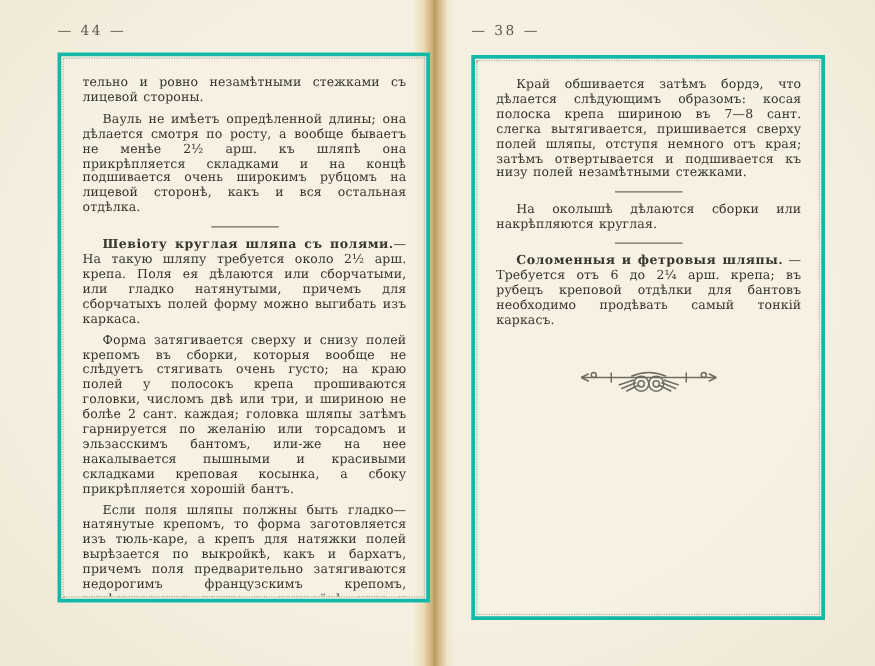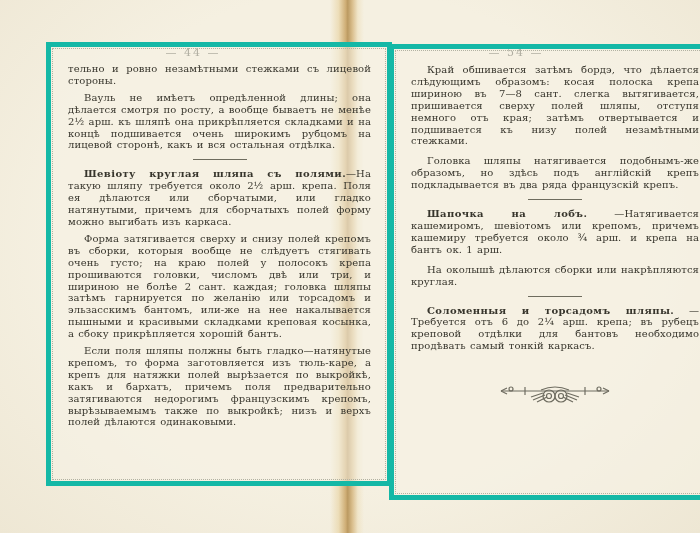--- a/index.html
+++ b/index.html
@@ -28,28 +28,26 @@
       rgba(231,209,158,.6) 25%,
       #cfae76 46%,
       #bb9a62 52%,
       #dabf8e 66%,
       rgba(236,220,180,.5) 82%,
       rgba(236,220,180,0) 100%);
   }
   .page-number {
     position: absolute; top: 18px; height: 14px;
     font-size: 11px; letter-spacing: 2px; color: #5c5a4e;
-    text-align: center;
-    margin-top: 28px;
+    text-align: left;
   }
   .page-frame {
     position: absolute;
-    border: 5px solid #14b8a6;
+    border: 3px solid #14b8a6;
     background: rgba(246,242,229,.55);
-    padding-left: 44px;
   }
   .frame-inner {
     position: absolute; left: 1px; top: 1px; right: 1px; bottom: 1px;
     border: 1px dotted #b2b2a2;
     overflow: hidden;
   }
   .text-col {
     position: absolute; left: 0; top: 0; right: 0; bottom: 0;
     padding: 13px 14px 0 15px;
     text-align: justify;
@@ -71,45 +69,43 @@
   .lp .text-col { padding-top: 14px; }
   .rp .text-col p { margin-bottom: 8px; }
 </style>
 </head>
 <body>
 
 <div class="gutter"></div>
 
 <div class="page-number" style="left:46px; width:294px;">— 44 —</div>
 
-<div class="page-number" style="left:377px; width:278px;">— 54 —</div>
+<div class="page-number" style="left:377px; width:278px;">— 38 —</div>
 
 <div class="page-frame lp" style="left:46px; top:42px; width:292px; height:434px;">
   <div class="frame-inner">
     <div class="text-col">
       <p>тельно и ровно незамѣтными стежками съ лицевой стороны.</p>
       <p class="ind">Вауль не имѣетъ опредѣленной длины; она дѣлается смотря по росту, а вообще бываетъ не менѣе 2½ арш. къ шляпѣ она прикрѣпляется складками и на концѣ подшивается очень широкимъ рубцомъ на лицевой сторонѣ, какъ и вся остальная отдѣлка.</p>
       <div class="divider"></div>
       <p class="ind"><span class="head">Шевіоту круглая шляпа съ полями.</span><span>—На такую шляпу требуется около 2½ арш. крепа. Поля ея дѣлаются или сборчатыми, или гладко натянутыми, причемъ для сборчатыхъ полей форму можно выгибать изъ каркаса.</span></p>
       <p class="ind">Форма затягивается сверху и снизу полей крепомъ въ сборки, которыя вообще не слѣдуетъ стягивать очень густо; на краю полей у полосокъ крепа прошиваются головки, числомъ двѣ или три, и шириною не болѣе 2 сант. каждая; головка шляпы затѣмъ гарнируется по желанію или торсадомъ и эльзасскимъ бантомъ, или-же на нее накалывается пышными и красивыми складками креповая косынка, а сбоку прикрѣпляется хорошій бантъ.</p>
       <p class="ind">Если поля шляпы полжны быть гладко—натянутые крепомъ, то форма заготовляется изъ тюль-каре, а крепъ для натяжки полей вырѣзается по выкройкѣ, какъ и бархатъ, причемъ поля предварительно затягиваются недорогимъ французскимъ крепомъ, вырѣзываемымъ также по выкройкѣ; низъ и верхъ полей дѣлаются одинаковыми.</p>
     </div>
   </div>
 </div>
 
-<div class="page-frame rp" style="left:389px; top:44px; width:277px; height:446px;">
+<div class="page-frame rp" style="left:377px; top:44px; width:277px; height:446px;">
   <div class="frame-inner">
     <div class="text-col">
       <p class="ind">Край обшивается затѣмъ бордэ, что дѣлается слѣдующимъ образомъ: косая полоска крепа шириною въ 7—8 сант. слегка вытягивается, пришивается сверху полей шляпы, отступя немного отъ края; затѣмъ отвертывается и подшивается къ низу полей незамѣтными стежками.</p>
-      <p class="ind">Головка шляпы натягивается подобнымъ-же образомъ, но здѣсь подъ англійскій крепъ подкладывается въ два ряда французскій крепъ.</p>
       <div class="divider"></div>
-      <p class="ind"><span class="head">Шапочка на лобъ.</span><span> —Натягивается кашемиромъ, шевіотомъ или крепомъ, причемъ кашемиру требуется около ¾ арш. и крепа на бантъ ок. 1 арш.</span></p>
       <p class="ind">На околышѣ дѣлаются сборки или накрѣпляются круглая.</p>
       <div class="divider"></div>
-      <p class="ind"><span class="head">Соломенныя и торсадомъ шляпы.</span><span> — Требуется отъ 6 до 2¼ арш. крепа; въ рубецъ креповой отдѣлки для бантовъ необходимо продѣвать самый тонкій каркасъ.</span></p>
+      <p class="ind"><span class="head">Соломенныя и фетровыя шляпы.</span><span> — Требуется отъ 6 до 2¼ арш. крепа; въ рубецъ креповой отдѣлки для бантовъ необходимо продѣвать самый тонкій каркасъ.</span></p>
 
       <div class="ornament-wrap">
         <svg width="120" height="30" viewBox="0 0 120 30" fill="none" stroke="#57554a" stroke-width="1.2">
 
           <line x1="6" y1="13" x2="114" y2="13"></line>
 
           <path d="M6 13 L12 10 M6 13 L12 16"></path>
           <path d="M114 13 L108 10 M114 13 L108 16"></path>
 
           <circle cx="16" cy="11" r="2"></circle>

